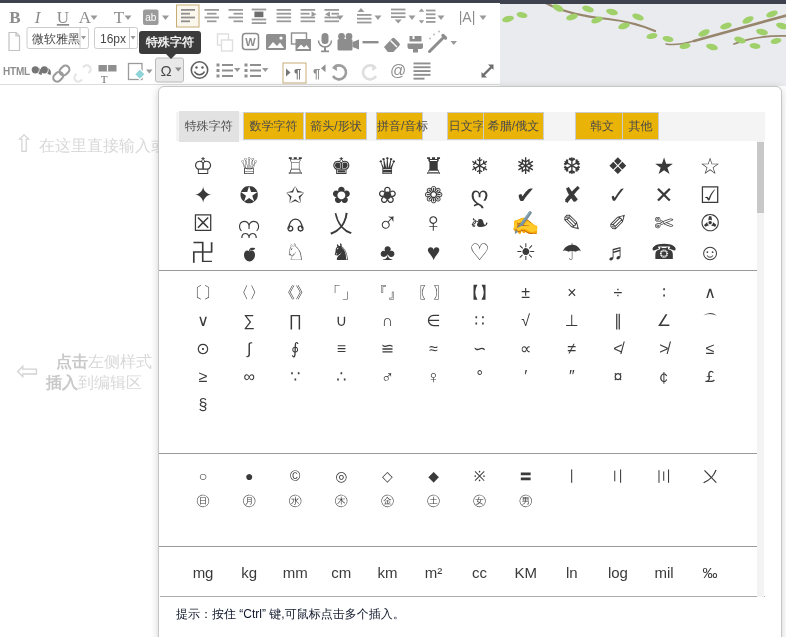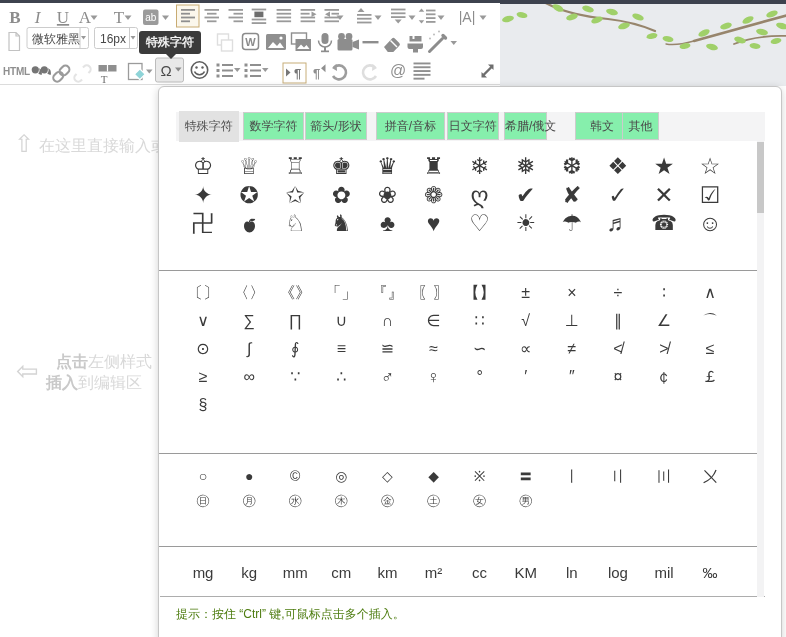--- a/index.html
+++ b/index.html
@@ -10,29 +10,29 @@
 #toolbar{left:0;top:4px;width:500px;height:81px;background:#fff;border-bottom:1px solid #dcdcdc}
 
 #tip{left:139px;top:31px;width:62px;height:23px;background:#3b3b3b;border-radius:3px;color:#f3f3f3;font-size:12px;font-weight:bold;text-align:center;line-height:23px;z-index:30}
 #tiparrow{left:166px;top:54px;width:0;height:0;border-left:5px solid transparent;border-right:5px solid transparent;border-top:5px solid #3b3b3b;z-index:30}
 
 .ph{color:#d9d9d9;font-size:16px;white-space:nowrap}
 .phb{color:#c9c9c9;font-weight:bold}
 
 #dialog{left:158px;top:86px;width:624px;height:560px;background:#fff;border:1px solid #c6c6c6;border-radius:6px;box-shadow:0 2px 8px rgba(0,0,0,.18);z-index:10}
 #tabstrip{left:176px;top:111.5px;width:589px;height:29.5px;background:#f4f4f5;z-index:11}
-.tabx{top:112px;height:28px;line-height:27px;background:#86efac;border:1px solid #ccc;z-index:12;text-align:center;font-size:12px;color:#4a4a4a;white-space:nowrap}
+.tabx{top:112px;height:28px;line-height:27px;background:#eab308;border:1px solid #ccc;z-index:12;text-align:center;font-size:12px;color:#4a4a4a;white-space:nowrap}
 .tabx.act{top:111px;height:31px;line-height:30px;background:#e2e2e2;border:none}
 
 .blk{left:180px;width:556px;z-index:11;color:#3a3a3a}
 .row{white-space:nowrap}
 .c{display:inline-block;width:46.1px;text-align:center;overflow:hidden;vertical-align:top}
 .sep{left:159px;width:598px;height:0;border-top:1px solid #9a9a9a;z-index:11}
 #botline{left:160px;top:596px;width:605px;height:0;border-top:1px solid #adadad;z-index:11}
-#redtip{left:176px;top:606px;font-size:12px;color:#4d7c0f;z-index:11;white-space:nowrap}
+#redtip{left:176px;top:606px;font-size:12px;color:#0f172a;z-index:11;white-space:nowrap}
 #sbtrack{left:757px;top:141px;width:7px;height:456px;background:#f3f3f4;z-index:12}
 #sbthumb{left:757px;top:142px;width:7px;height:71px;background:#c8c8c8;z-index:13}
 .b1{font-size:23px}
 .b1 .row{height:28.5px;line-height:28.5px}
 .b2{font-size:16px}
 .b2 .row{height:28px;line-height:28px}
 .b3{font-size:14px}
 .b3 .row{height:24.3px;line-height:24.3px}
 .b4{font-size:15px}
 .b4 .row{height:30px;line-height:30px}
@@ -314,28 +314,33 @@
 <div class="abs ph" style="left:39px;top:136px">在这里直接输入或粘贴内容</div>
 <div class="abs ph" style="left:16px;top:355px;font-size:27px;color:#d4d4d4">⇦</div>
 <div class="abs ph" style="left:56px;top:352px"><span class="phb">点击</span>左侧样式</div>
 <div class="abs ph" style="left:46px;top:373px"><span class="phb">插入</span>到编辑区</div>
 
 <div class="abs" id="dialog"></div>
 <div class="abs" id="tabstrip"></div>
 <span class="abs tabx act" style="left:179px;width:59.5px">特殊字符</span>
 <span class="abs tabx" style="left:243px;width:61px">数学字符</span>
 <span class="abs tabx" style="left:305px;width:62px">箭头/形状</span>
-<span class="abs tabx" style="left:376px;width:69px">拼音/音标</span>
+<span class="abs tabx" style="left:376px;width:47px">拼音/音标</span>
 <span class="abs tabx" style="left:447px;width:51.5px">日文字符</span>
-<span class="abs tabx" style="left:504px;width:43px">希腊/俄文</span>
+<span class="abs tabx" style="left:483px;width:61px">希腊/俄文</span>
 <span class="abs tabx" style="left:575px;width:54px">韩文</span>
 <span class="abs tabx" style="left:622px;width:37px">其他</span>
 <div class="abs blk b1" style="top:152.3px">
 <div class="row"><span class="c">♔</span><span class="c">♕</span><span class="c">♖</span><span class="c">♚</span><span class="c">♛</span><span class="c">♜</span><span class="c">❄</span><span class="c">❅</span><span class="c">❆</span><span class="c">❖</span><span class="c">★</span><span class="c">☆</span></div>
 <div class="row"><span class="c">✦</span><span class="c">✪</span><span class="c">✩</span><span class="c">✿</span><span class="c">❀</span><span class="c">❁</span><span class="c">ღ</span><span class="c">✔</span><span class="c">✘</span><span class="c">✓</span><span class="c">✕</span><span class="c">☑</span></div>
+<div class="row"><span class="c">☒</span><span class="c">ဣ</span><span class="c"><svg width="17" height="14" viewBox="0 0 17 14" style="vertical-align:-1px">
+          <path d="M2.2,10.5 C1.5,4.5 5,1.2 8.5,1.2 C12,1.2 15.5,4.5 14.8,10.5" fill="none" stroke="#3a3a3a" stroke-width="1.3"></path>
+          <circle cx="3.4" cy="10.6" r="2.4" fill="none" stroke="#3a3a3a" stroke-width="1.3"></circle>
+          <circle cx="13.6" cy="10.6" r="2.4" fill="none" stroke="#3a3a3a" stroke-width="1.3"></circle>
+        </svg></span><span class="c">乂</span><span class="c" style="font-size:28px">♂</span><span class="c" style="font-size:28px">♀</span><span class="c">❧</span><span class="c">✍</span><span class="c">✎</span><span class="c">✐</span><span class="c">✄</span><span class="c">✇</span></div>
 <div class="row"><span class="c">卍</span><span class="c"><svg width="13" height="15" viewBox="0 0 13 15" style="vertical-align:-2px">
           <path d="M6.5,4.5 C4,2.5 1,4 1,8 c0,3.5 2.5,6.5 5.5,6.5 c3,0 5.5,-3 5.5,-6.5 c0,-4 -3,-5.5 -5.5,-3.5 z" fill="#3a3a3a"></path>
           <path d="M6.5,4.5 C6.5,2.5 7.5,1.5 9.5,1.2" stroke="#3a3a3a" stroke-width="1.2" fill="none"></path>
           <ellipse cx="9.8" cy="2" rx="2.4" ry="1.1" fill="#3a3a3a" transform="rotate(-18 9.8 2)"></ellipse>
         </svg></span><span class="c">♘</span><span class="c">♞</span><span class="c">♣</span><span class="c">♥</span><span class="c">♡</span><span class="c">☀︎</span><span class="c">☂</span><span class="c">♬</span><span class="c" style="font-size:21px">☎</span><span class="c">☺</span></div>
 </div>
 <div class="abs sep" style="top:269.5px"></div>
 <div class="abs blk b2" style="top:279px">
 <div class="row"><span class="c">〔〕</span><span class="c">〈〉</span><span class="c">《》</span><span class="c">「」</span><span class="c">『』</span><span class="c">〖〗</span><span class="c">【】</span><span class="c">±</span><span class="c">×</span><span class="c">÷</span><span class="c">∶</span><span class="c">∧</span></div>
 <div class="row"><span class="c">∨</span><span class="c">∑</span><span class="c">∏</span><span class="c">∪</span><span class="c">∩</span><span class="c">∈</span><span class="c">∷</span><span class="c">√</span><span class="c">⊥</span><span class="c">∥</span><span class="c">∠</span><span class="c">⌒</span></div>

